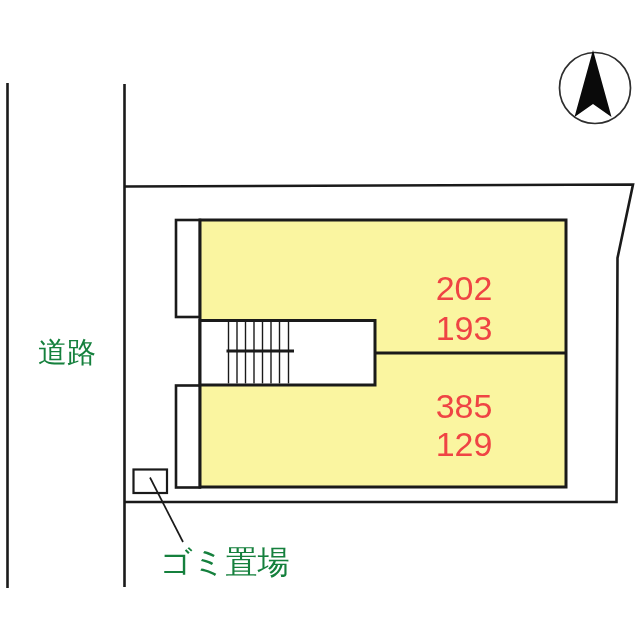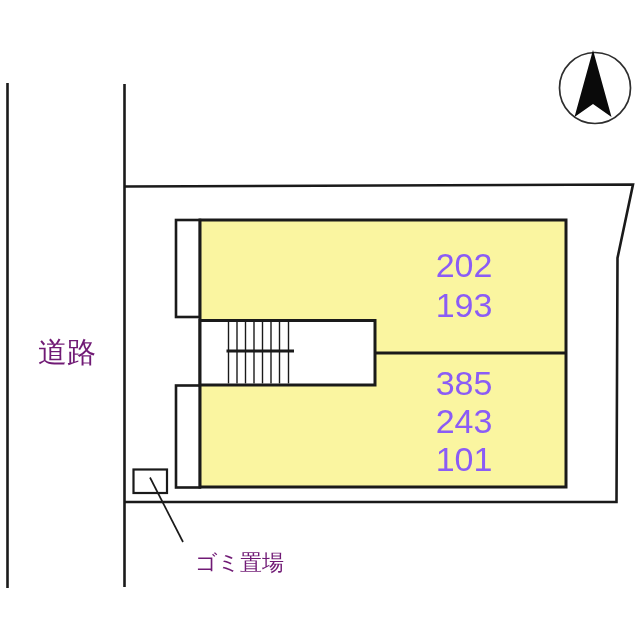--- a/index.html
+++ b/index.html
@@ -5,35 +5,35 @@
   html,body{margin:0;padding:0;background:#ffffff;}
   .canvas{
     position:relative;
     width:640px;height:640px;
     background:#ffffff;
     overflow:hidden;
     font-family:"Liberation Sans", sans-serif;
     color:#1a1a1a;
   }
   .canvas svg{position:absolute;left:0;top:0;}
-  .label{position:absolute;color:#701a75;white-space:nowrap;}
+  .label{position:absolute;color:#15803d;white-space:nowrap;}
   .road-label{
     left:38px;top:336px;
     font-size:29px;line-height:32px;font-weight:500;
     letter-spacing:0px;
   }
   .units{
     position:absolute;width:110px;text-align:center;
-    font-size:34px;font-weight:500;color:#8b5cf6;
+    font-size:34px;font-weight:500;color:#ef4444;margin-top:23px;
   }
   .units-upper{left:409px;top:245px;line-height:40px;}
   .units-lower{left:409px;top:364px;line-height:38px;}
   .garbage-label{
-    left:160px;top:547px;width:124px;text-align:right;
-    font-size:22px;line-height:31px;font-weight:500;
+    left:160px;top:547px;width:124px;text-align:left;
+    font-size:32px;line-height:31px;font-weight:500;
   }
 </style>
 </head>
 <body>
 
 <div class="canvas">
 
   <svg width="640" height="640" viewBox="0 0 640 640">
 
     <line x1="7.5" y1="83" x2="7.5" y2="588" stroke="#1a1a1a" stroke-width="2.6"></line>
@@ -72,19 +72,18 @@
 
   <div class="label road-label">道路</div>
 
   <div class="units units-upper">
     <div>202</div>
     <div>193</div>
   </div>
 
   <div class="units units-lower">
     <div>385</div>
-    <div>243</div>
-    <div>101</div>
+    <div>129</div>
   </div>
 
   <div class="label garbage-label">ゴミ置場</div>
 
 </div>
 
 </body></html>

